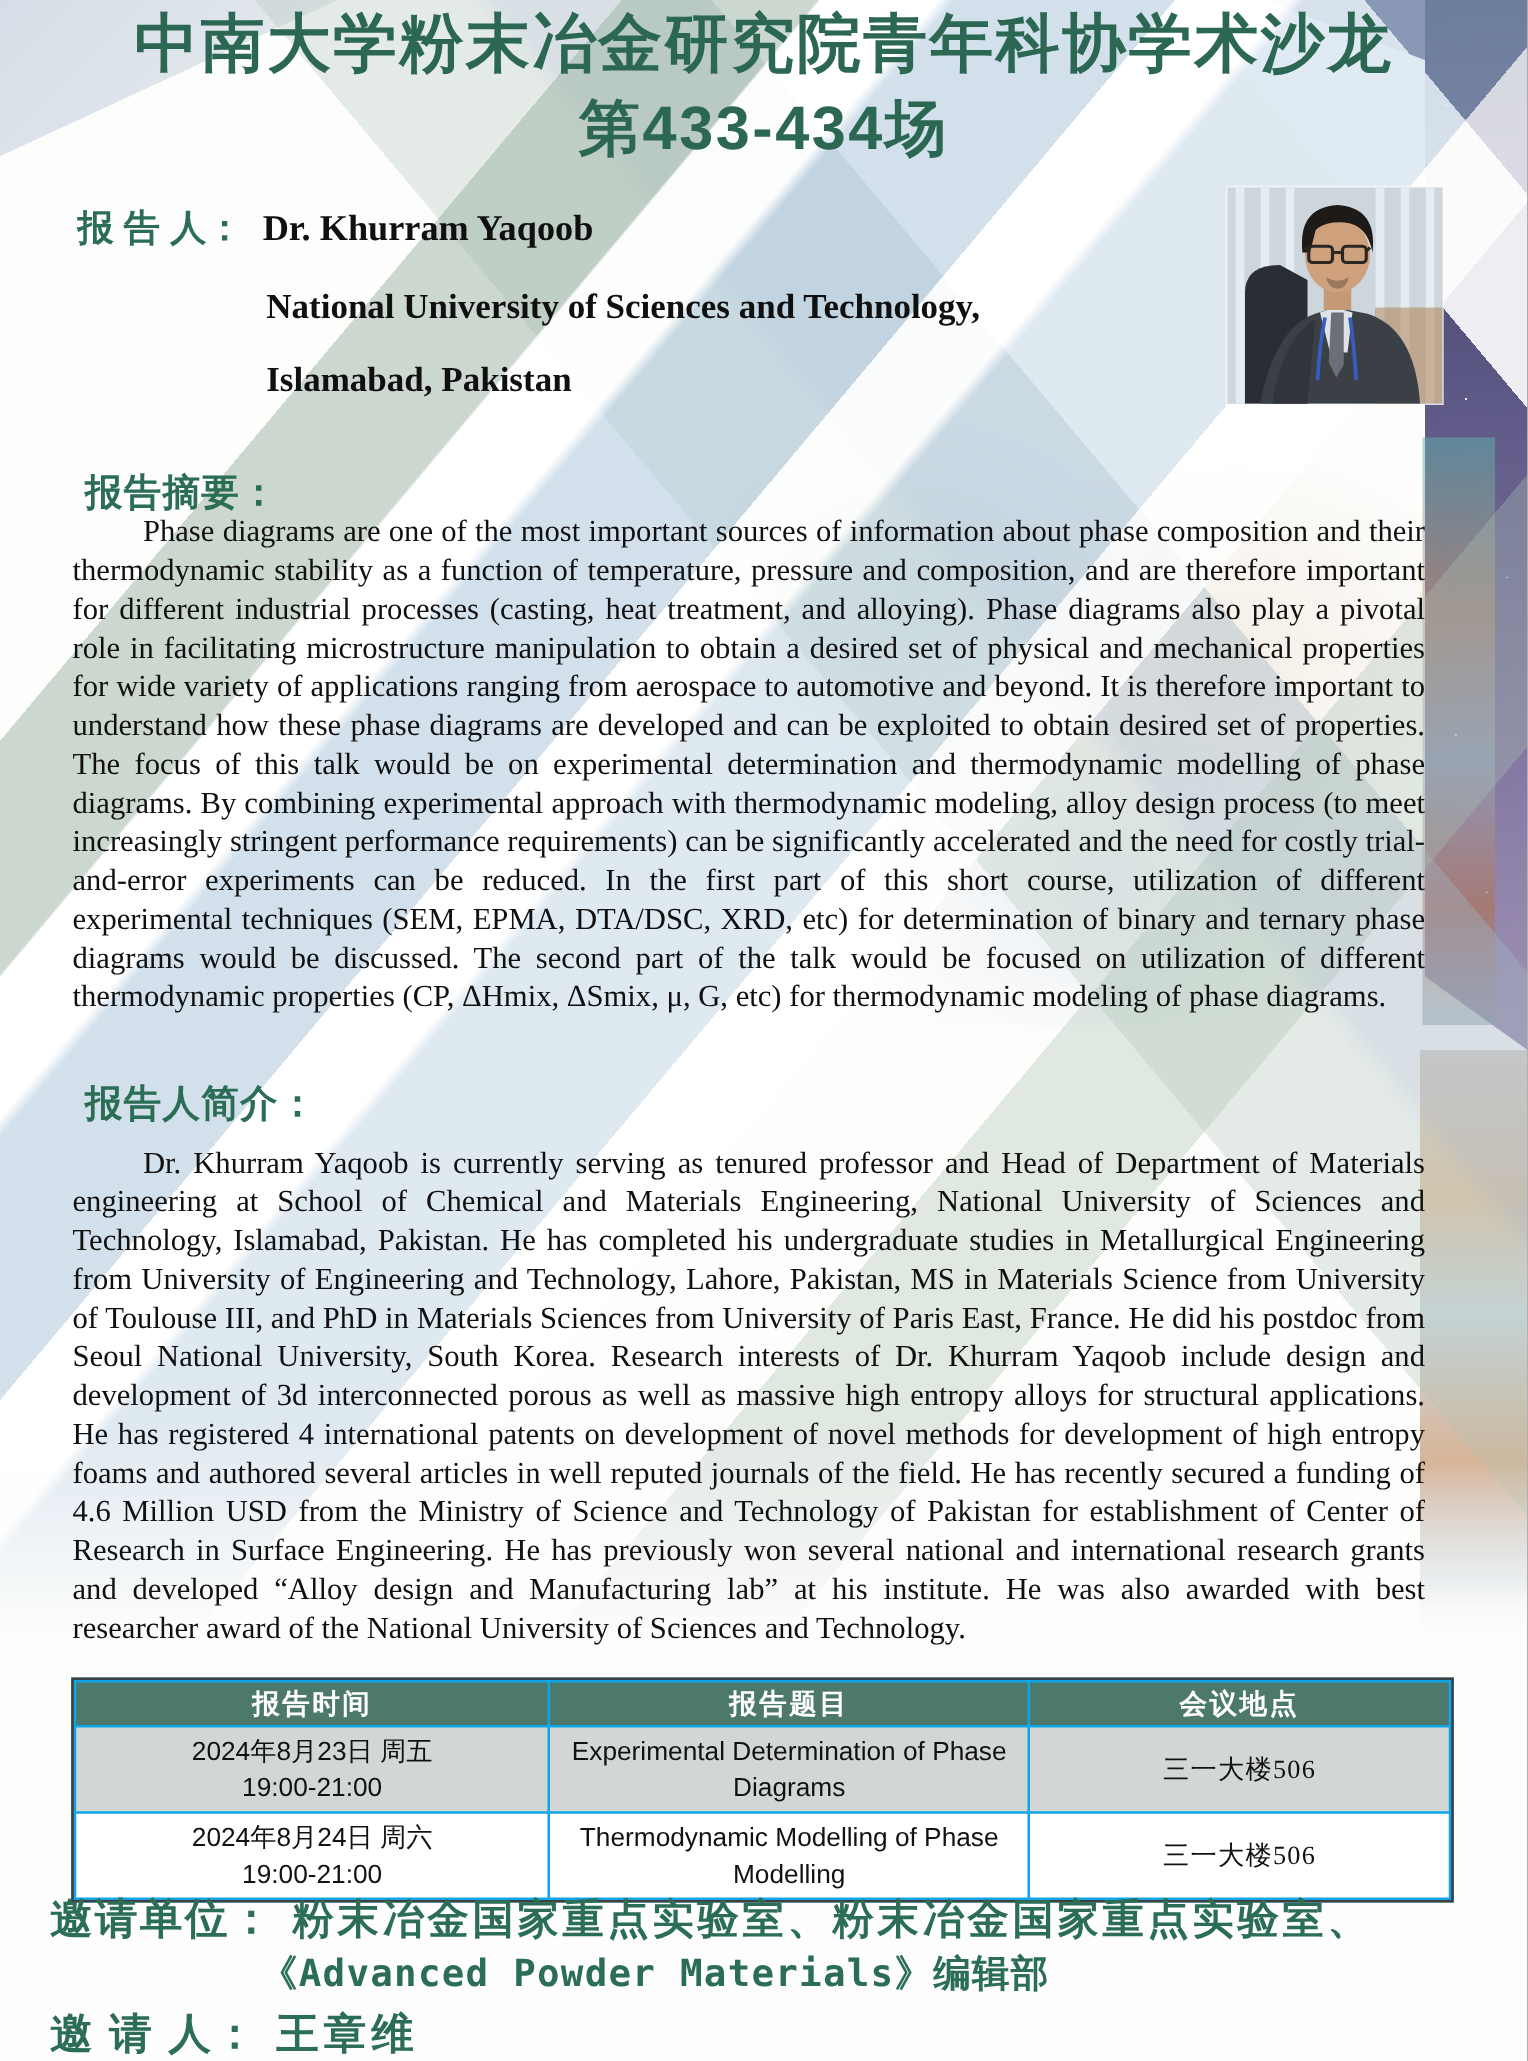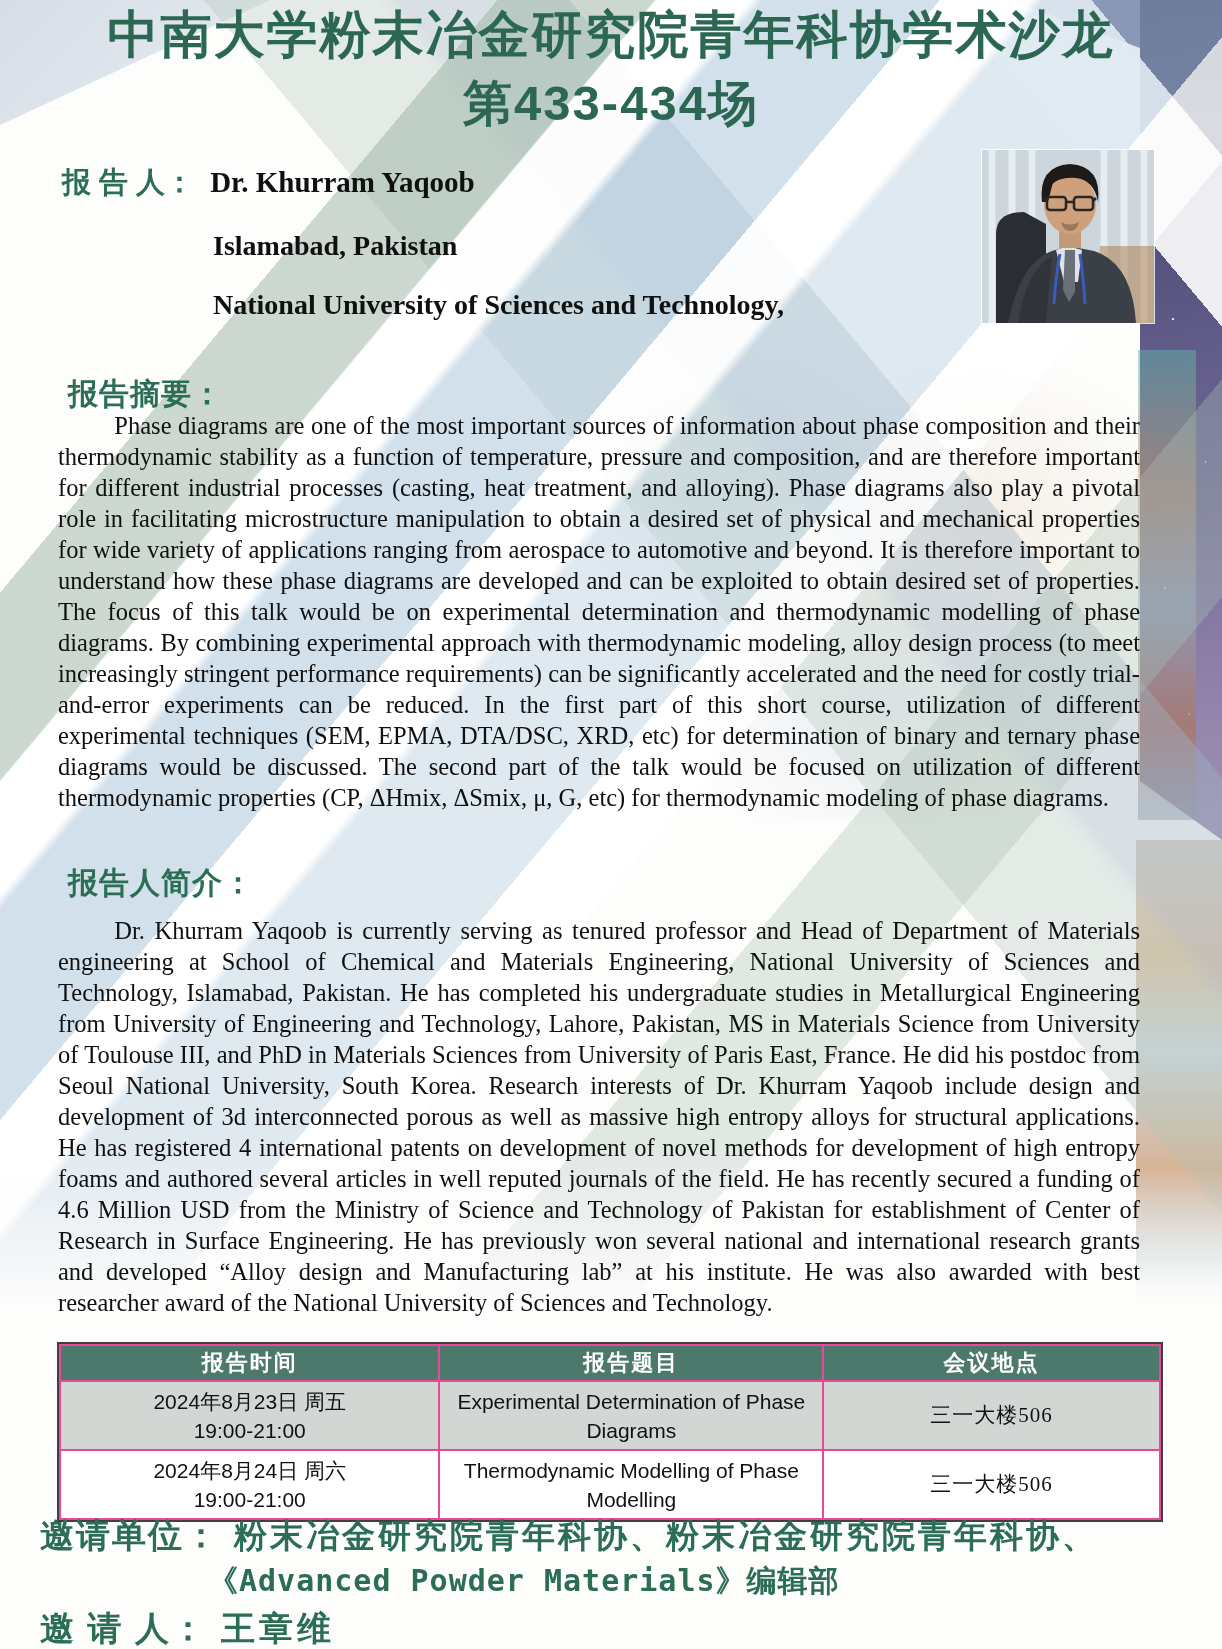--- a/index.html
+++ b/index.html
@@ -74,21 +74,21 @@
   .section-heading{position:absolute;left:68px;font-size:30px;font-weight:bold;color:#2b6e55;letter-spacing:1px;text-align:center;}
   .abstract-heading{top:349px;}
   .bio-heading{top:838px;}
   .body-para{position:absolute;left:58px;width:1082px;
     font-family:"Liberation Serif",serif;font-size:24.5px;line-height:31px;
     text-align:justify;text-indent:2.3em;color:#101010;}
   .abstract-body{top:385px;}
   .bio-body{top:890px;}
   
   .schedule-table{position:absolute;top:1342px;left:57px;width:1106px;
-    border-collapse:separate;border-spacing:2px;background:#ec4899;border:2px solid #3f3f3f;}
+    border-collapse:separate;border-spacing:2px;background:#0ea5e9;border:2px solid #3f3f3f;}
   .schedule-table th{background:#4d796d;color:#fff;font-size:22px;font-weight:bold;
     letter-spacing:2px;height:30px;padding:2px 4px;}
   .schedule-table td{text-align:center;vertical-align:middle;height:63px;padding:2px 8px;
     font-size:21px;line-height:29px;color:#111;}
   .row-alt td{background:#d2d7d4;}
   .row-plain td{background:#fff;}
   .cell-time{font-size:22px;}
   .cell-venue{font-family:"Liberation Serif",serif;font-size:22px;color:#222;letter-spacing:1px;}
   .pre-line{white-space:pre-line;}
   .col-time{width:382px;}.col-topic{width:385px;}.col-venue{width:339px;}
@@ -122,22 +122,22 @@
     <header class="title-block">
       <div class="title-line1">中南大学粉末冶金研究院青年科协学术沙龙</div>
       <div class="title-line2">第433-434场</div>
     </header>
 
     <section class="speaker-block">
       <div class="speaker-line1">
         <span class="speaker-label">报 告 人：</span>
         <span class="speaker-name">Dr. Khurram Yaqoob</span>
       </div>
+      <div class="speaker-affil">National University of Sciences and Technology,</div>
       <div class="speaker-affil">Islamabad, Pakistan</div>
-      <div class="speaker-affil">National University of Sciences and Technology,</div>
     </section>
 
     <div class="photo-frame">
       <svg viewBox="0 0 172 173">
         <rect width="172" height="173" fill="#ccd6dc"></rect>
         <g stroke="#e6edf1" stroke-width="7">
           <line x1="10" y1="0" x2="10" y2="173"></line>
             <line x1="30" y1="0" x2="30" y2="173"></line>
           <line x1="50" y1="0" x2="50" y2="173"></line>
             <line x1="122" y1="0" x2="122" y2="173"></line>
@@ -197,21 +197,21 @@
 19:00-21:00</td>
           <td class="cell-topic">Thermodynamic Modelling of Phase Modelling</td>
           <td class="cell-venue">三一大楼506</td>
         </tr>
       </tbody>
     </table>
 
     <footer class="footer">
       <div class="footer-row">
         <span class="inviter-label">邀请单位：</span>
-        <span class="inviter-line1">粉末冶金研究院青年科协、粉末冶金研究院青年科协、</span>
+        <span class="inviter-line1">粉末冶金国家重点实验室、粉末冶金国家重点实验室、</span>
       </div>
       <div class="inviter-line2">《Advanced Powder Materials》编辑部</div>
       <div class="footer-row host-row">
         <span class="host-label">邀 请 人：</span>
         <span class="host-name">王章维</span>
       </div>
     </footer>
 
   </div>
 </div>

